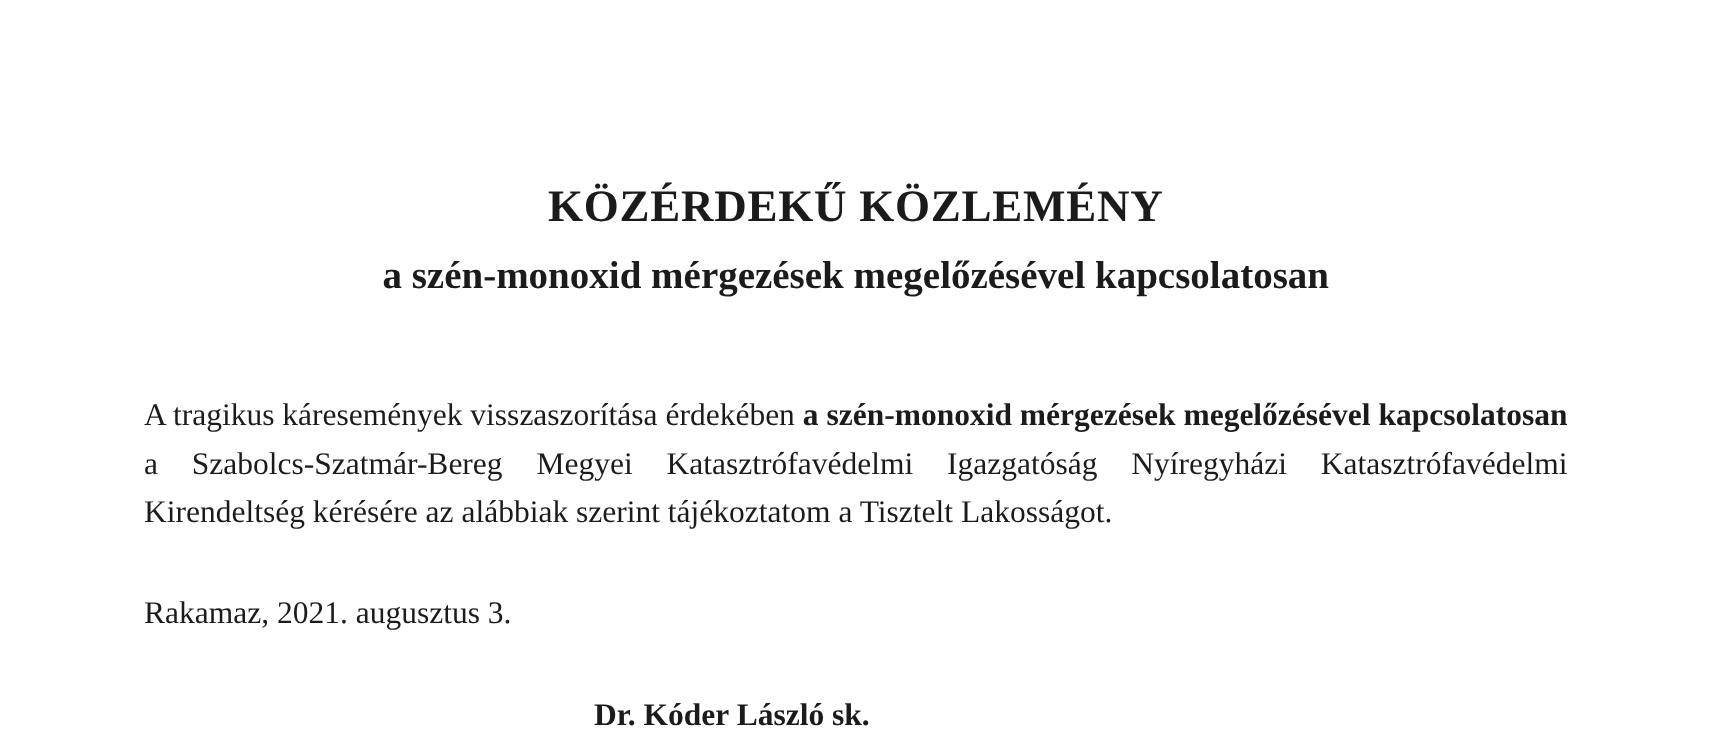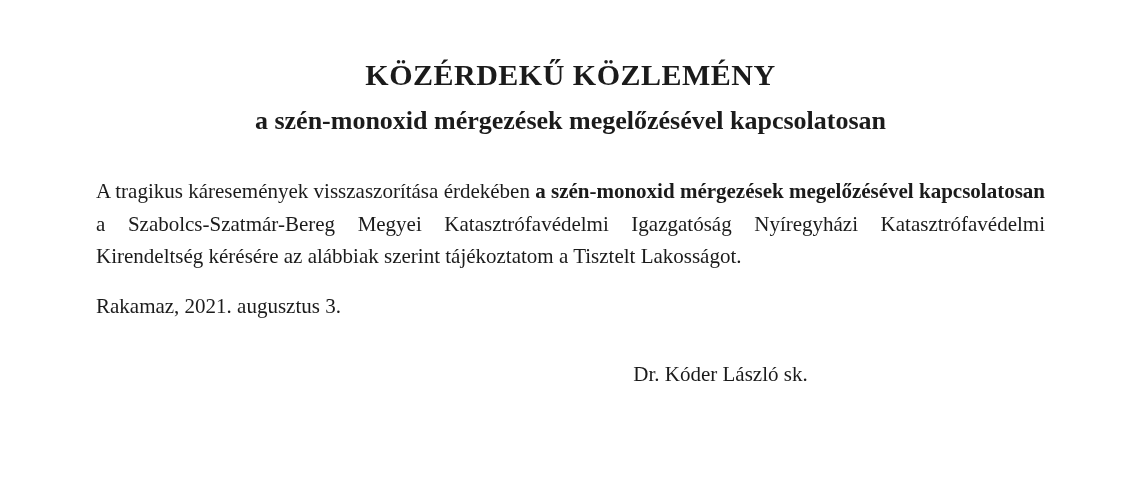--- a/index.html
+++ b/index.html
@@ -16,54 +16,55 @@
   }
   .page {
     position: relative;
     width: 1141px;
     height: 501px;
     box-sizing: border-box;
     padding: 0 96px;
   }
   .title-block {
     text-align: center;
-    margin-top: 56px;
+    margin-top: 119px;
   }
   .doc-title {
     font-size: 30px;
     font-weight: bold;
     letter-spacing: 0.5px;
     line-height: 1.25;
   }
   .doc-subtitle {
     font-size: 26px;
     font-weight: bold;
     line-height: 1.3;
     margin-top: 10px;
   }
   .body-block {
-    margin-top: 38px;
+    margin-top: 60px;
     font-size: 21px;
     line-height: 1.55;
     text-align: justify;
     text-justify: inter-word;
   }
   .body-block .strong {
     font-weight: bold;
   }
   .place-date {
-    margin-top: 21px;
+    margin-top: 38px;
     font-size: 21px;
   }
   .signature-block {
     margin-top: 40px;
-    text-align: center;
+    text-align: left;
     padding-left: 300px;
     font-size: 21px;
     line-height: 1.5;
+    font-weight: bold;
   }
   .sign-name {
     display: block;
   }
   .sign-role {
     display: block;
   }
 </style>
 </head>
 <body>

